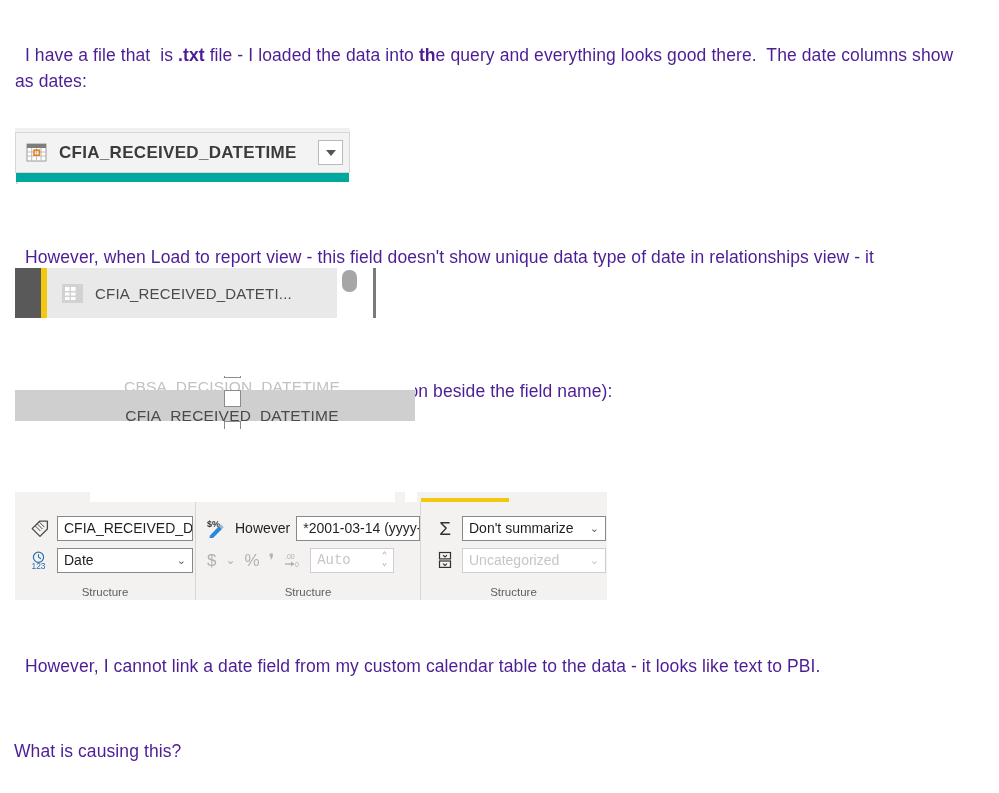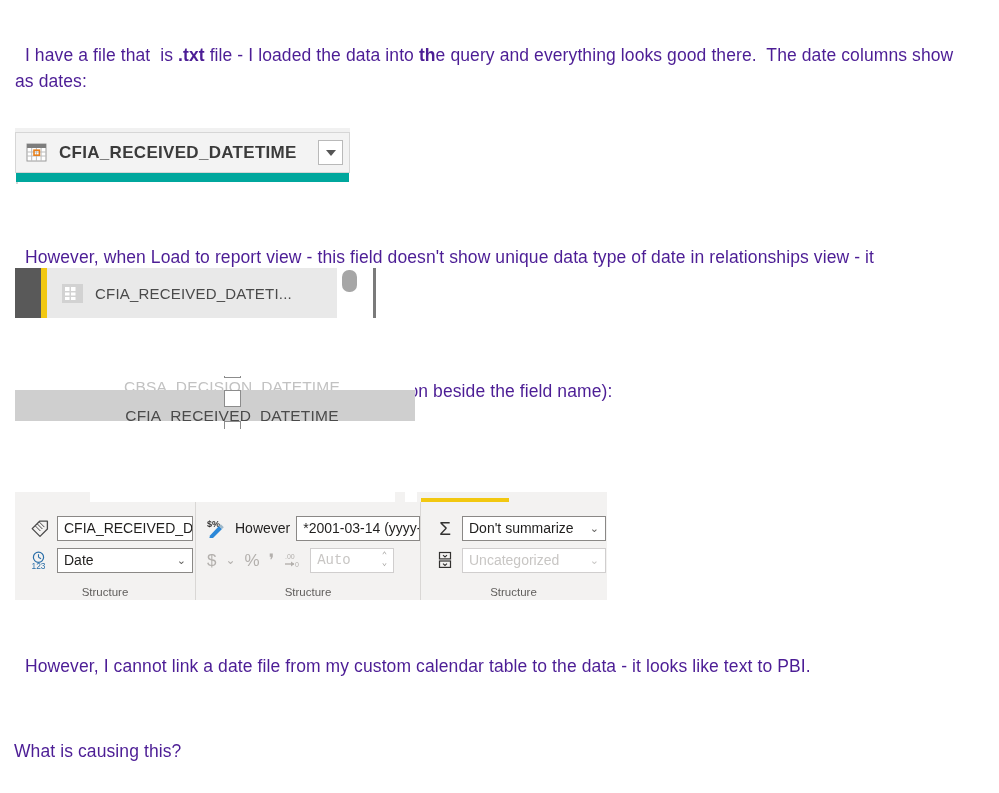--- a/index.html
+++ b/index.html
@@ -361,21 +361,21 @@
 
 <div class="para" style="left:15px; top:352px; width:780px;">
   <span>Or in report view, under the field pane (no date icon beside the field name):</span>
 </div>
 
 <div class="para" style="left:15px; top:468px; width:720px;">
   <span>I select that field, and In the ribbon it shows that it </span><b>is</b><span> a "date type"</span>
 </div>
 
 <div class="para" style="left:15px; top:627px; width:945px;">
-  <span>However, I cannot link a date file from my custom calendar table to the data - it looks like text to PBI.</span>
+  <span>However, I cannot link a date field from my custom calendar table to the data - it looks like text to PBI.</span>
 </div>
 
 <div class="para" style="left:4px; top:712px; width:500px;">
   <span>What is causing this?</span>
 </div>
 
 <div class="para" style="left:15px; top:769px; width:500px;">
   
 </div>
 

